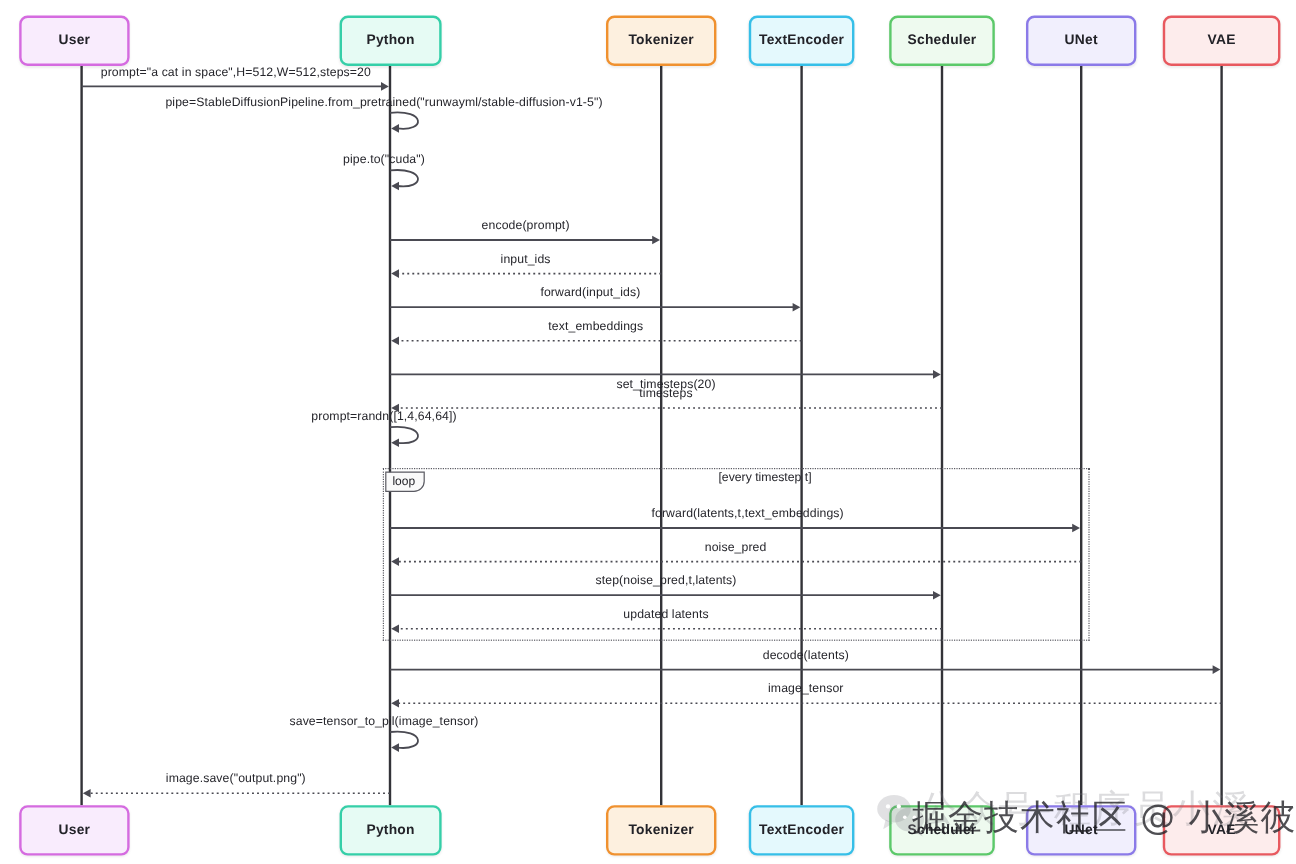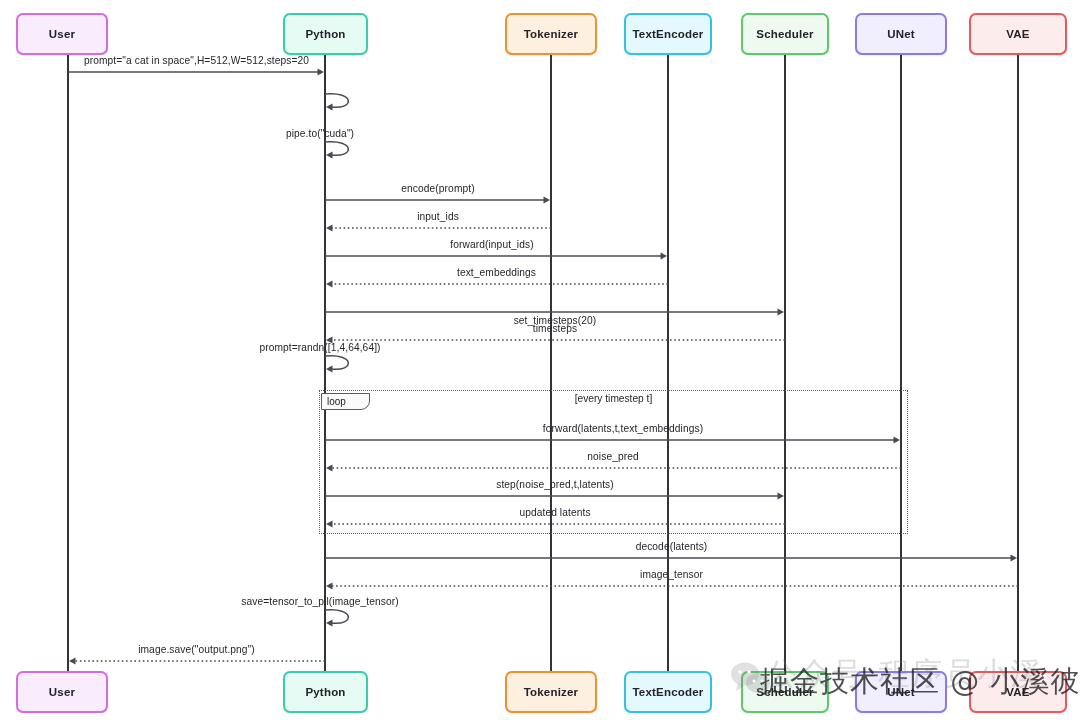--- a/index.html
+++ b/index.html
@@ -68,28 +68,29 @@
     border: 1.3px dotted #5a5a62;
     background: transparent;
   }
   .loop-tag {
     position: absolute;
     box-sizing: border-box;
     border: 1.2px solid #5a5a62;
     background: #fafafa;
     font-size: 10px;
     color: #222228;
-    padding: 2px 23px 2px 5px;
+    padding: 2px 7px 2px 5px;
     border-bottom-right-radius: 9px;
   }
   .loop-cond {
     position: absolute;
     font-size: 10.2px;
     color: #25252b;
     white-space: nowrap;
+    padding-left: 48px;
   }
   .wm {
     position: absolute;
     white-space: nowrap;
     font-family: "DejaVu Sans", sans-serif;
     pointer-events: none;
   }
   .wm-back {
     font-size: 31px;
     color: rgba(120,120,128,0.26);
@@ -194,20 +195,21 @@
         <line x1="325" y1="558" x2="1012" y2="558" stroke="#4a4a52" stroke-width="1.5"></line>
         <polygon points="1017,558 1010.5,554.4 1010.5,561.6" fill="#4a4a52"></polygon>
         <line x1="1018" y1="586" x2="331" y2="586" stroke="#4a4a52" stroke-width="1.3" stroke-dasharray="1.6,2.6"></line>
         <polygon points="326,586 332.5,582.4 332.5,589.6" fill="#4a4a52"></polygon>
         <path d="M 325 610 C 355 607, 355 626, 331 623" fill="none" stroke="#4a4a52" stroke-width="1.5"></path>
         <polygon points="326,623 332.5,619.4 332.5,626.6" fill="#4a4a52"></polygon>
         <line x1="325" y1="661" x2="74" y2="661" stroke="#4a4a52" stroke-width="1.3" stroke-dasharray="1.6,2.6"></line>
         <polygon points="69,661 75.5,657.4 75.5,664.6" fill="#4a4a52"></polygon>
       </svg>
       <div class="msg-label" style="top: 55px; left: 196.5px; transform: translateX(-50%);">prompt="a cat in space",H=512,W=512,steps=20</div>
+      <div class="msg-label" style="top: 80px; left: 320px; transform: translateX(-50%);">pipe=StableDiffusionPipeline.from_pretrained("runwayml/stable-diffusion-v1-5")</div>
       <div class="msg-label" style="top: 128px; left: 320px; transform: translateX(-50%);">pipe.to("cuda")</div>
       <div class="msg-label" style="top: 183px; left: 438px; transform: translateX(-50%);">encode(prompt)</div>
       <div class="msg-label" style="top: 211px; left: 438px; transform: translateX(-50%);">input_ids</div>
       <div class="msg-label" style="top: 239px; left: 492px; transform: translateX(-50%);">forward(input_ids)</div>
       <div class="msg-label" style="top: 267px; left: 496.5px; transform: translateX(-50%);">text_embeddings</div>
       <div class="msg-label" style="top: 295px; left: 555px; transform: translateX(-50%); margin-top: 20px;">set_timesteps(20)</div>
       <div class="msg-label" style="top: 323px; left: 555px; transform: translateX(-50%);">timesteps</div>
       <div class="msg-label" style="top: 342px; left: 320px; transform: translateX(-50%);">prompt=randn([1,4,64,64])</div>
       <div class="msg-label" style="top: 423px; left: 623px; transform: translateX(-50%);">forward(latents,t,text_embeddings)</div>
       <div class="msg-label" style="top: 451px; left: 613px; transform: translateX(-50%);">noise_pred</div>

